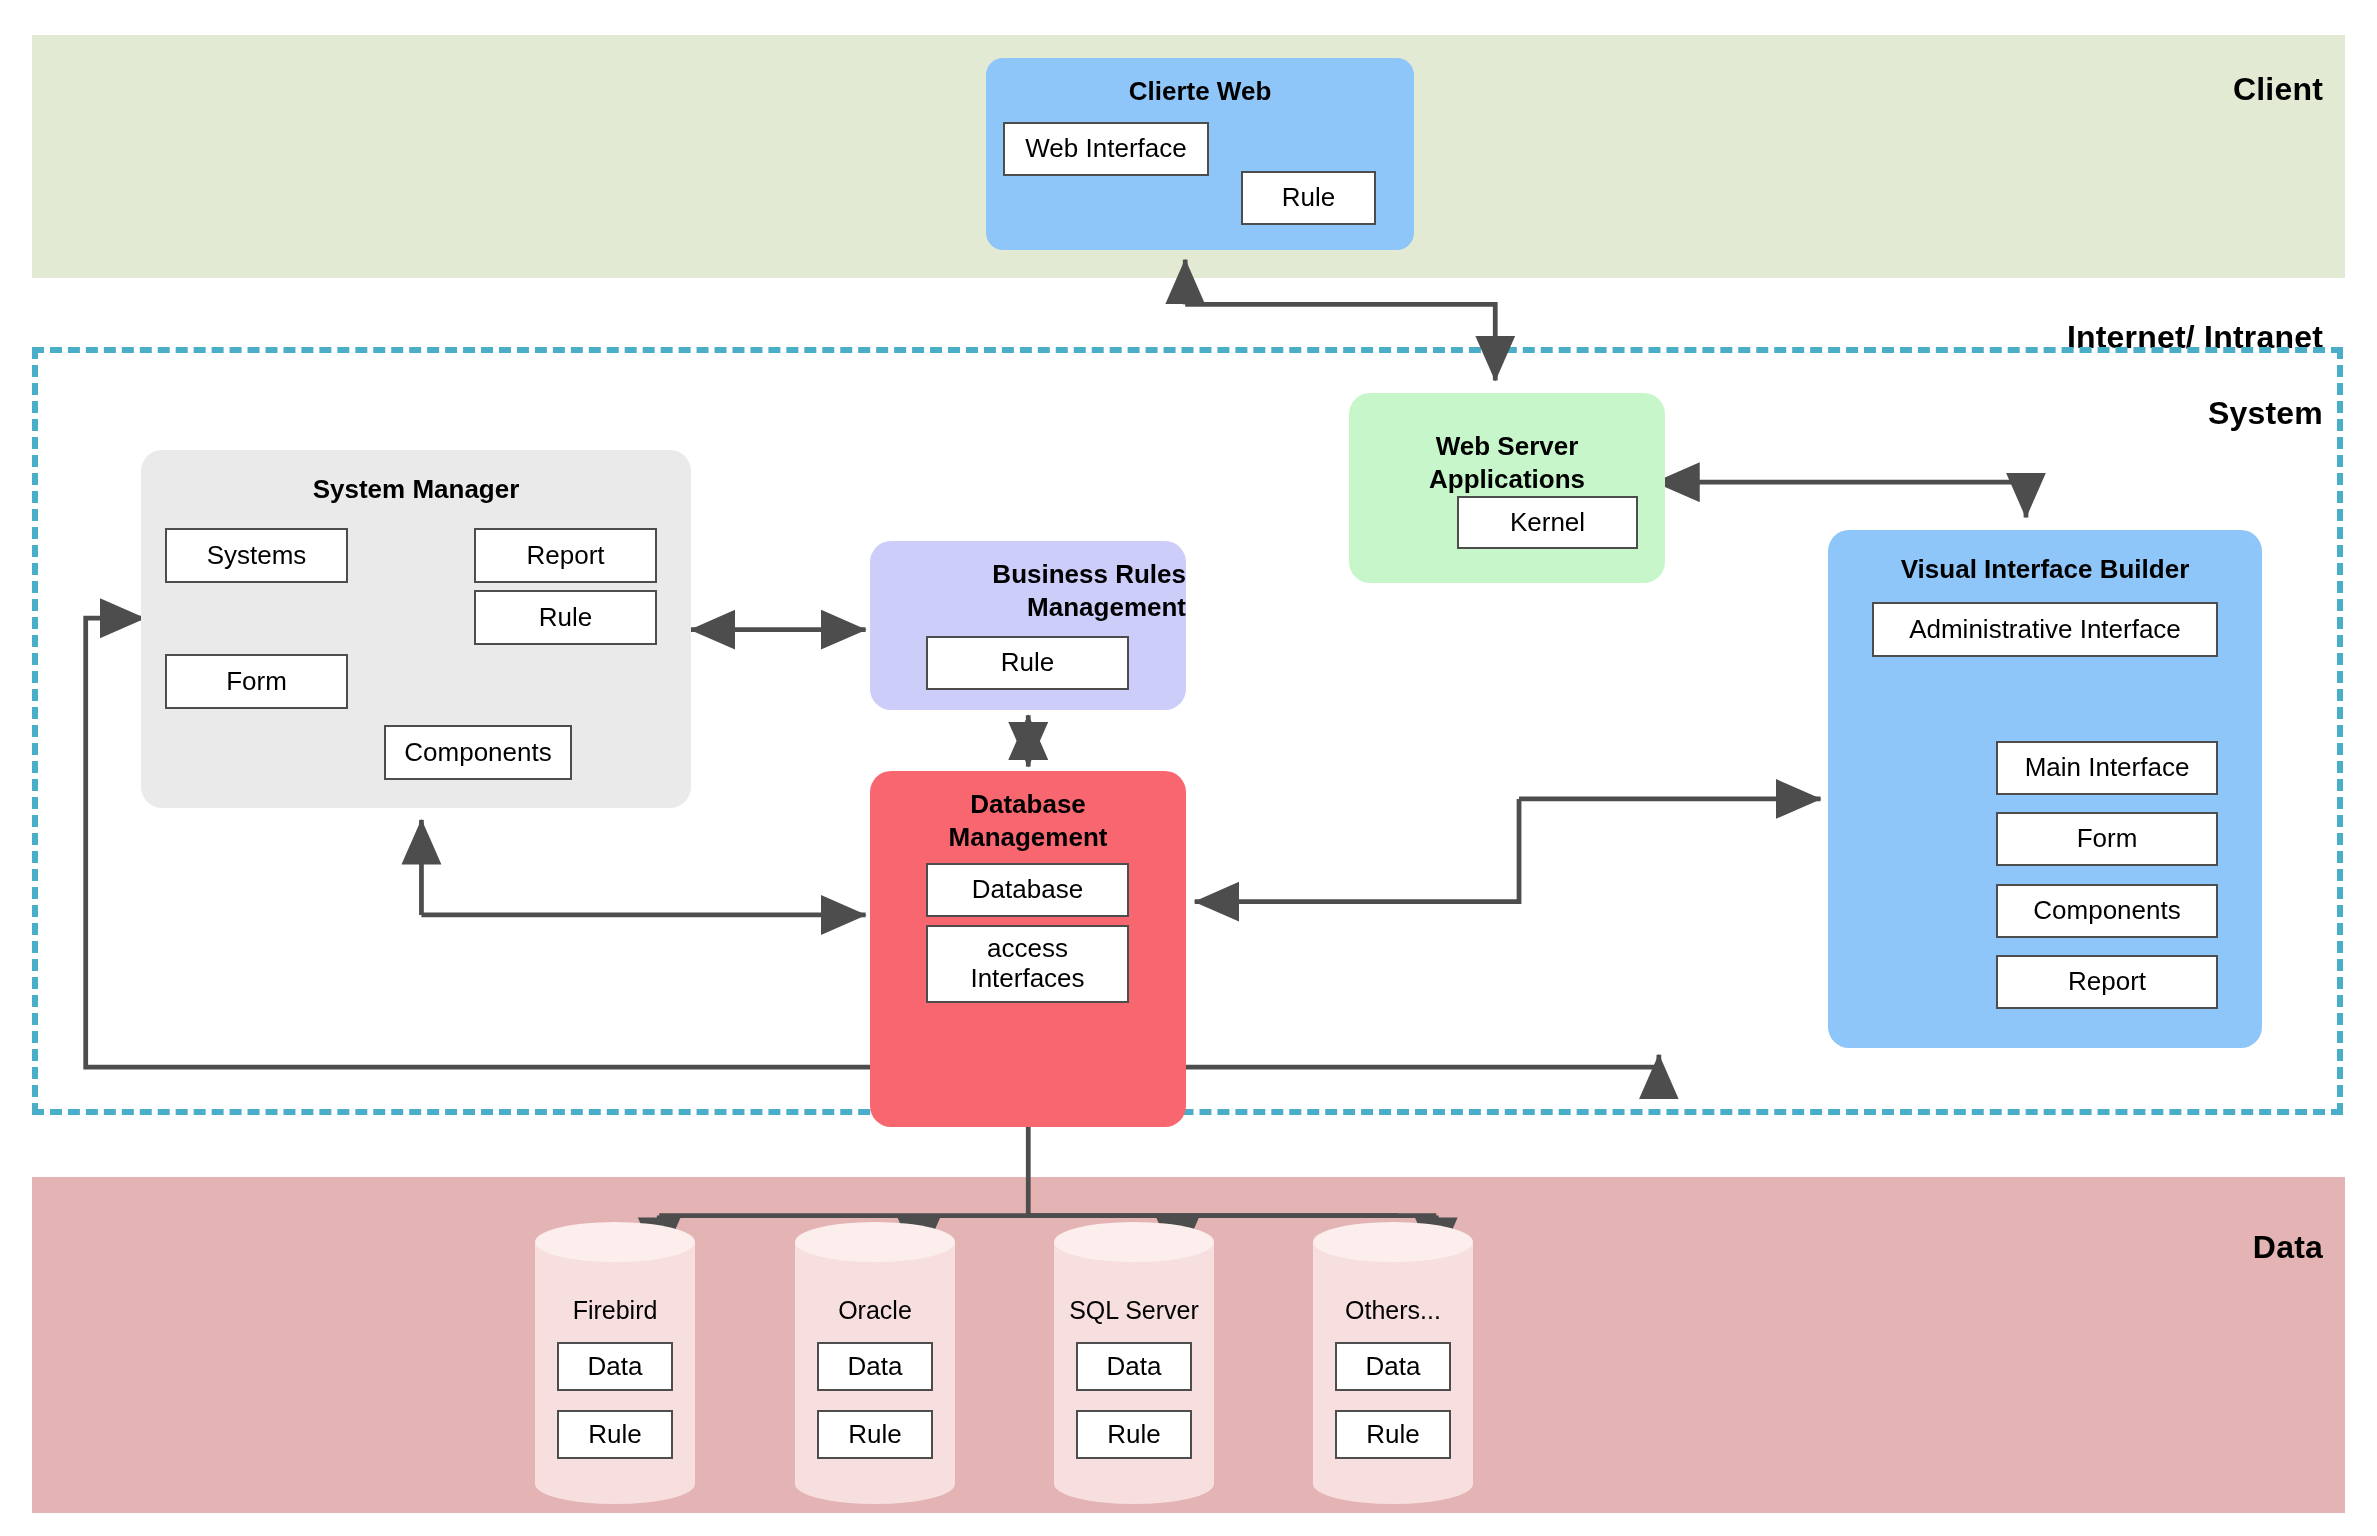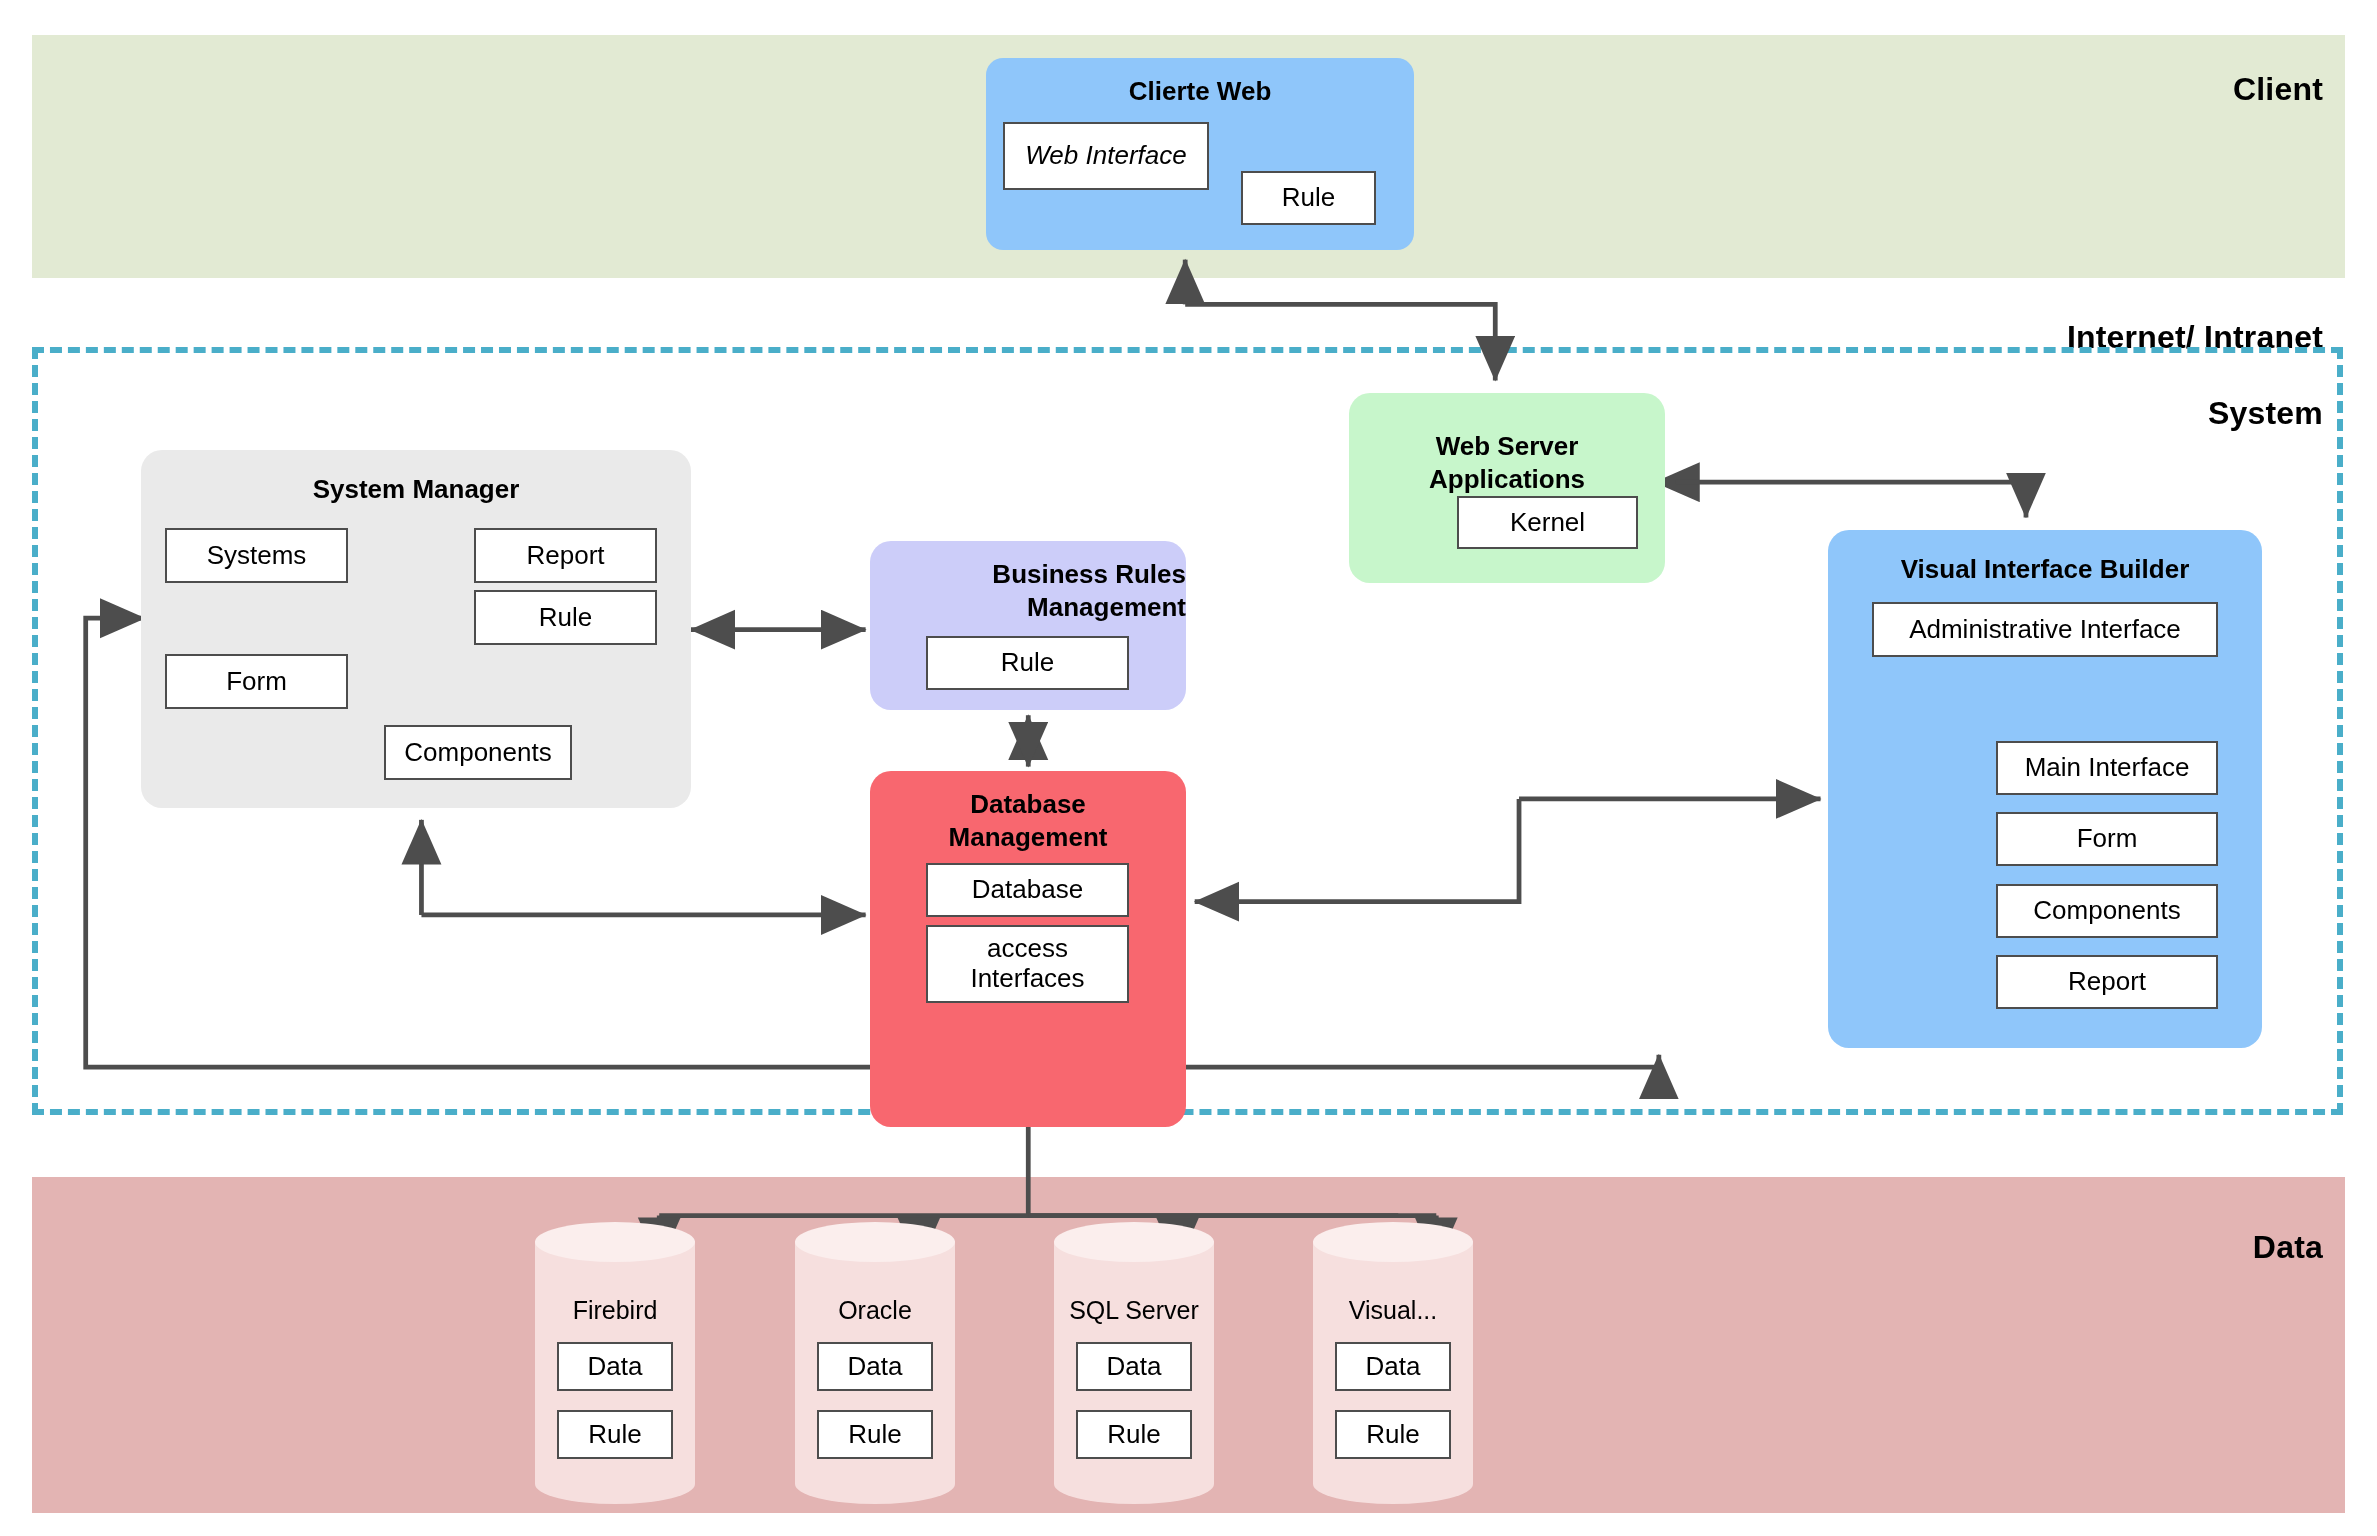--- a/index.html
+++ b/index.html
@@ -121,21 +121,21 @@
       <path d="M693,1278 L693,1330" marker-end="url(#ahs)"></path>
       <path d="M966,1278 L966,1330" marker-end="url(#ahs)"></path>
       <path d="M1238,1278 L1238,1330" marker-end="url(#ahs)"></path>
       <path d="M1510,1278 L1510,1330" marker-end="url(#ahs)"></path>
       <path d="M1510,1278 L1081,1278"></path>
     </g>
   </svg>
 
   <div class="group" id="grp-client-web">
     <div class="group-title" style="top:17px;">Clierte Web</div>
-    <div class="node" style="left:17px;top:64px;width:206px;height:68px;font-style:italic;">
+    <div class="node" style="left:17px;top:64px;width:206px;height:54px;">
       <span>Web Interface</span>
     </div>
     <div class="node" style="left:255px;top:113px;width:135px;height:54px;">
       <span>Rule</span>
     </div>
   </div>
 
   <div class="group" id="grp-system-manager">
     <div class="group-title" style="top:23px;">System Manager</div>
     <div class="node" style="left:24px;top:78px;width:183px;height:55px;">
@@ -244,21 +244,21 @@
     </div>
     <div class="node cyl-node" style="top:188px;">
       <span>Rule</span>
     </div>
   </div>
 
   <div class="cyl" style="left:1313px;top:1222px;">
     <div class="cyl-bot"></div>
     <div class="cyl-body"></div>
     <div class="cyl-top"></div>
-    <div class="cyl-label">Visual...</div>
+    <div class="cyl-label">Others...</div>
     <div class="node cyl-node" style="top:120px;">
       <span>Data</span>
     </div>
     <div class="node cyl-node" style="top:188px;">
       <span>Rule</span>
     </div>
   </div>
 
 </div>
 

